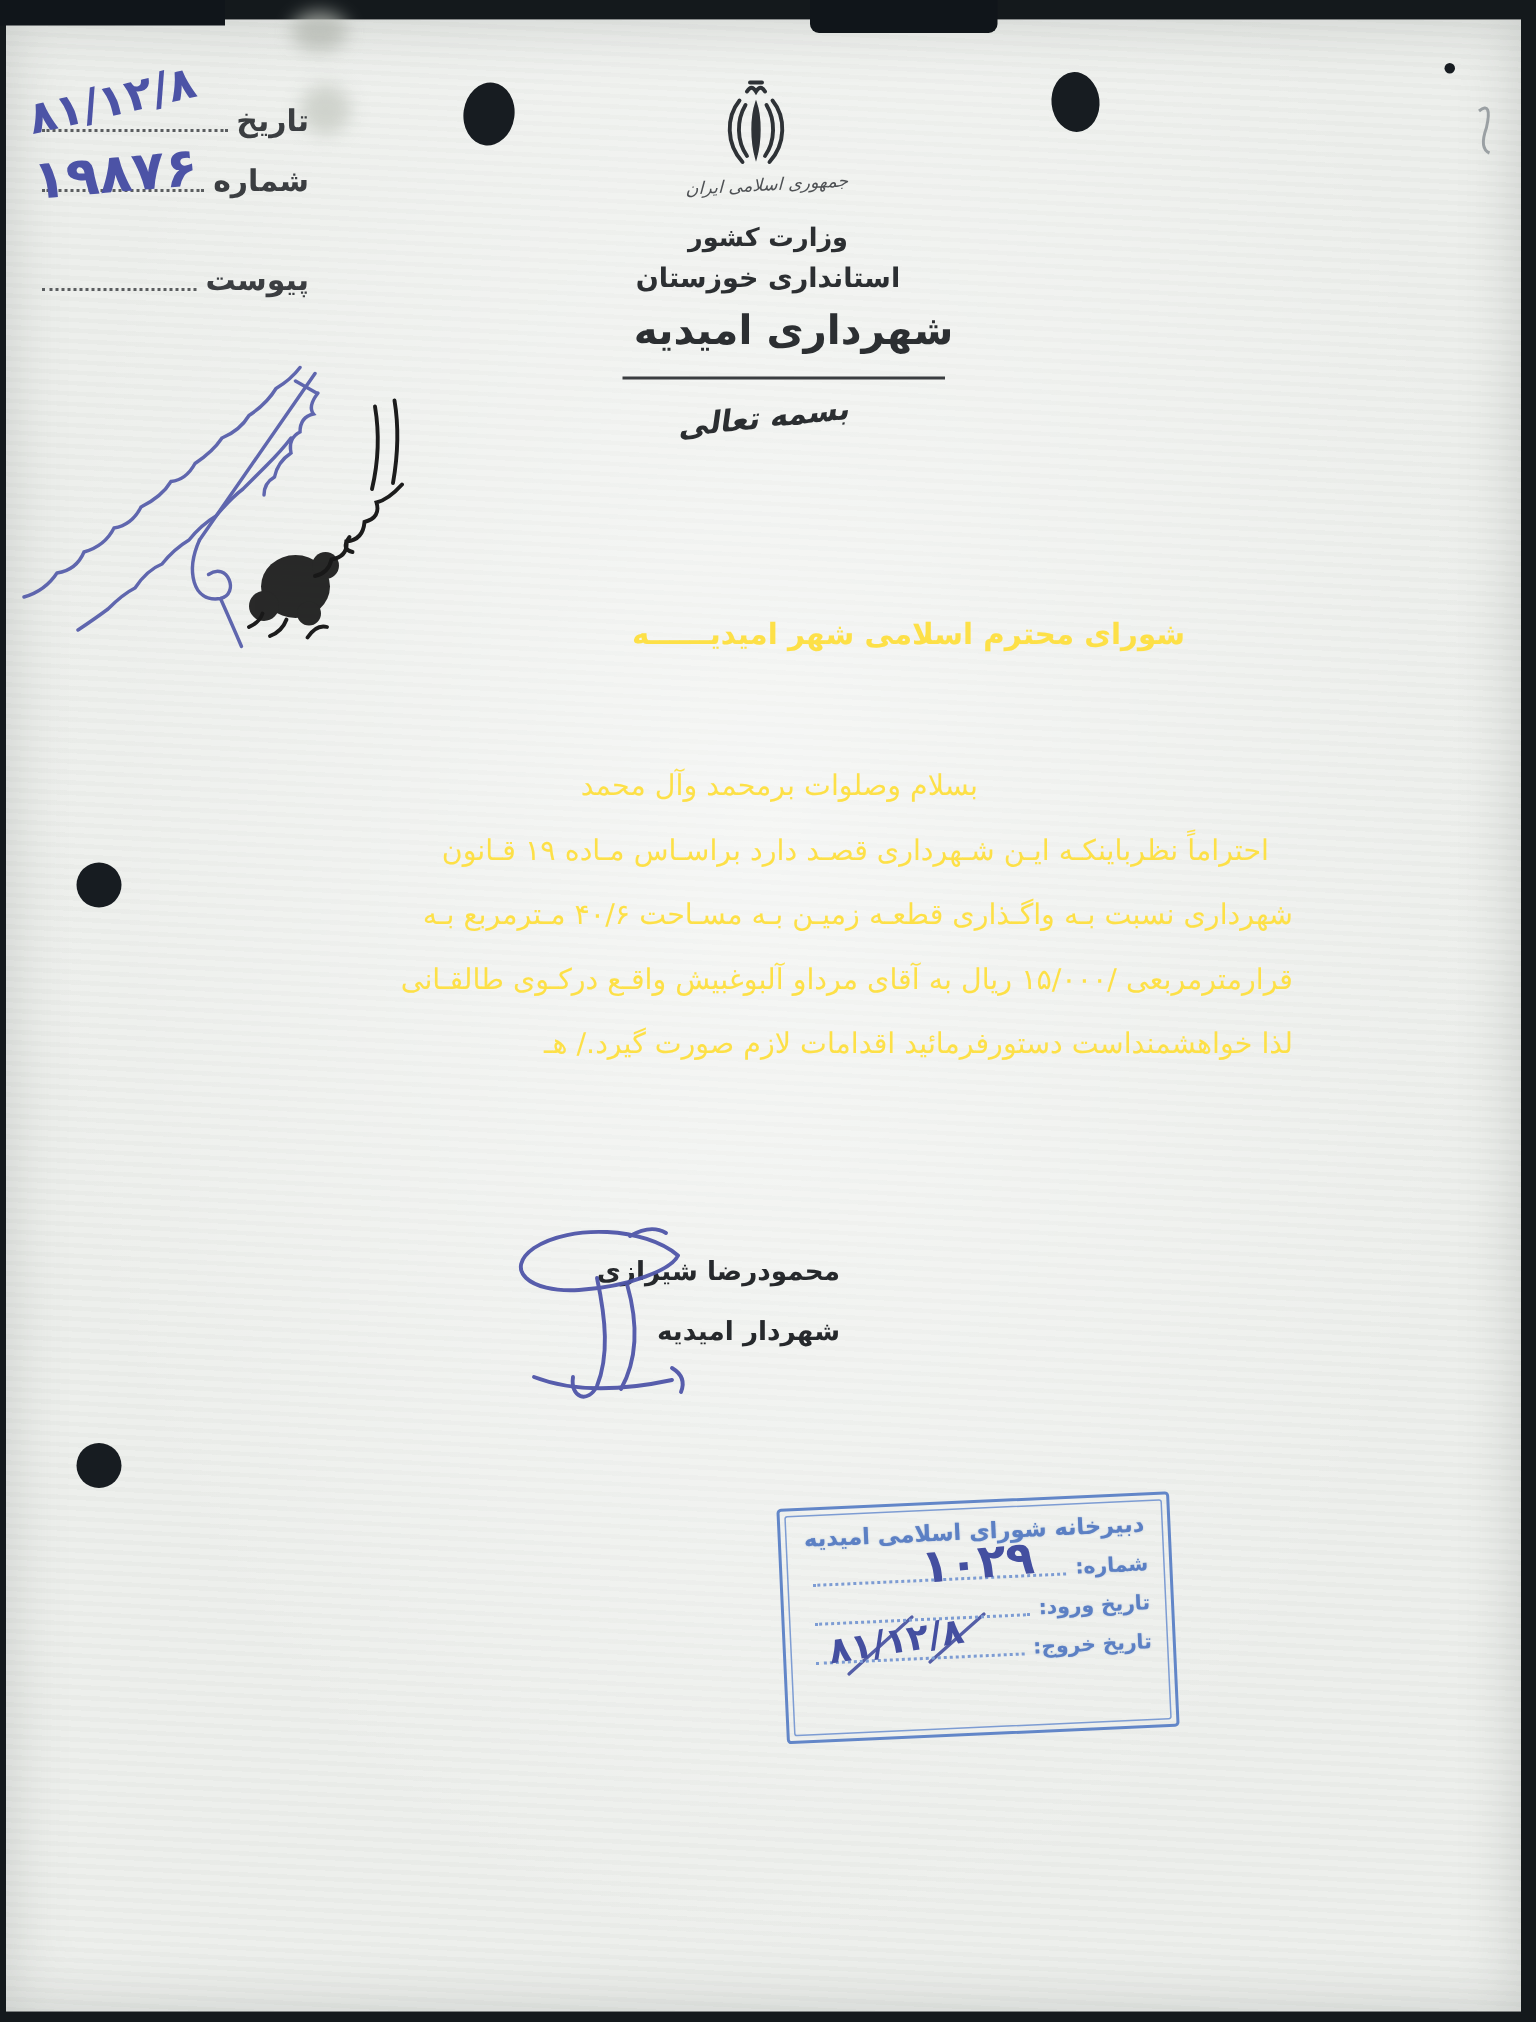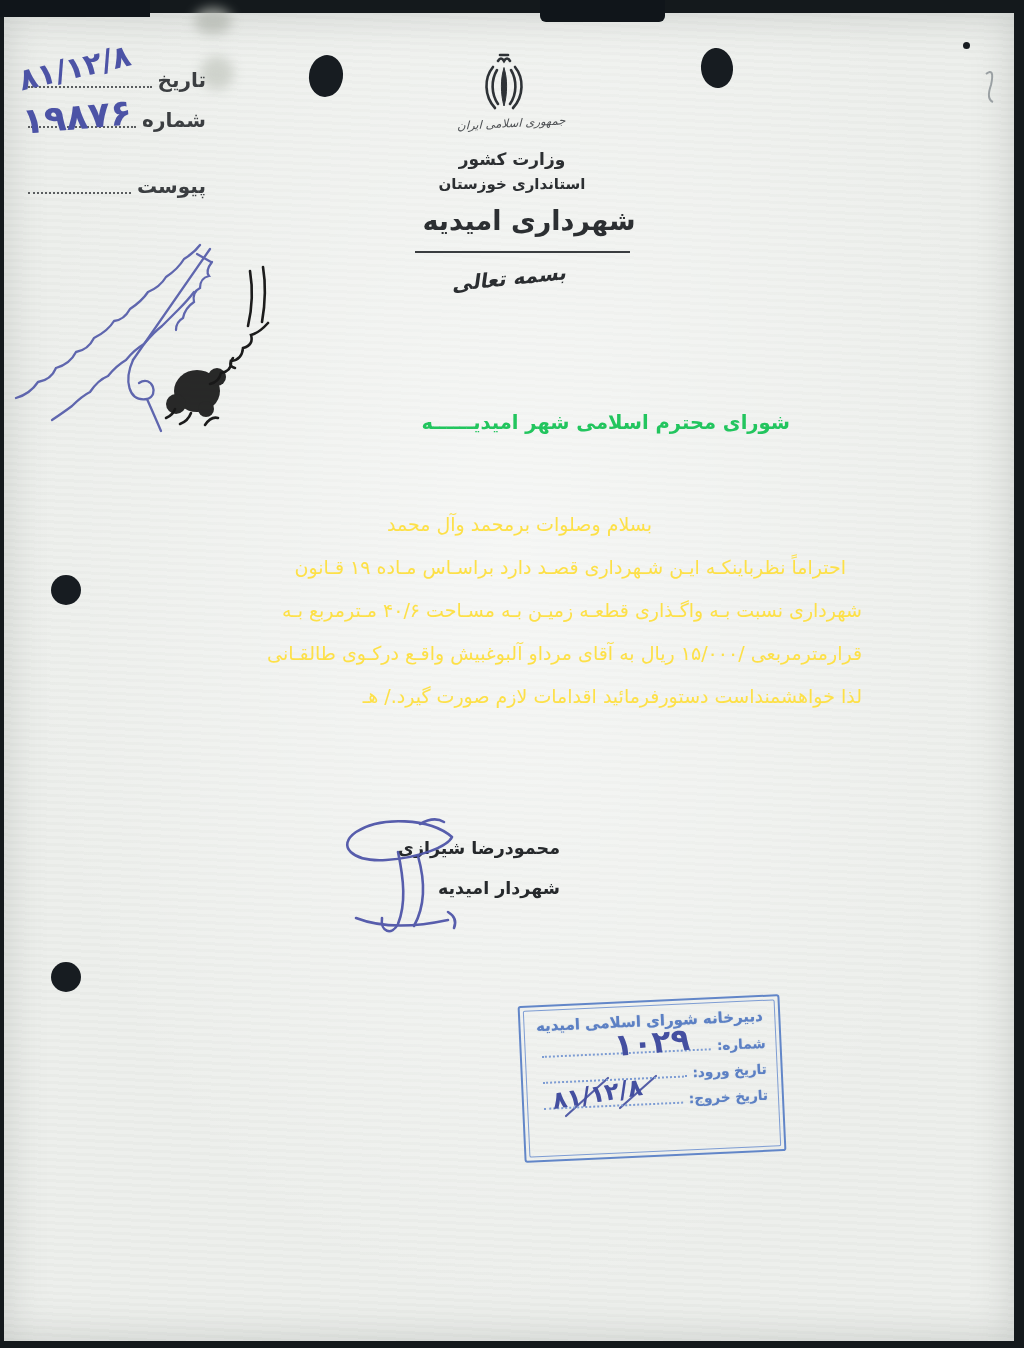--- a/index.html
+++ b/index.html
@@ -19,27 +19,27 @@
   .hole{position:absolute;background:#171c21;border-radius:50%;}
   
   .lh-row{position:absolute;display:flex;align-items:flex-end;width:178px;left:28px;}
   .lh-leader{flex:1;border-bottom:2px dotted #5a5d5f;height:1px;margin:0 6px 4px 0;}
   .lh-label{font-size:20px;font-weight:bold;color:#3b3e41;white-space:nowrap;}
   .hw{color:#4c53a6;font-weight:bold;white-space:nowrap;}
   
   .hdr{position:absolute;left:0;width:100%;text-align:center;color:#2c2f32;}
   .calli{transform:skewX(-18deg) rotate(-3deg);display:inline-block;color:#4e5154;}
   .h-min{font-size:17px;font-weight:bold;letter-spacing:2px;}
-  .h-gov{font-size:15px;font-weight:bold;letter-spacing:1px;}
+  .h-gov{font-size:18px;font-weight:bold;letter-spacing:1px;}
   .h-mun{font-size:27px;font-weight:bold;}
   .h-rule{position:absolute;height:2px;background:#3a3d40;}
   .basmala{font-size:20px;font-weight:bold;color:#2b2e31;
            transform:rotate(-6deg) skewX(-14deg);display:inline-block;}
   
-  .recipient{font-size:19.5px;font-weight:bold;color:#22c55e;white-space:nowrap;}
+  .recipient{font-size:19.5px;font-weight:bold;color:#fde047;white-space:nowrap;}
   .body-block{position:absolute;left:140px;right:162px;top:503px;font-size:19px;
               line-height:43px;color:#fde047;text-align:right;}
   .body-block .ln{white-space:nowrap;}
   .ind1{padding-left:0;padding-right:210px;}
   .ind2{padding-right:16px;}
   
   .sig-text{font-size:17.5px;font-weight:bold;color:#26292c;text-align:right;line-height:40px;}
   
   .stamp{position:absolute;left:521px;top:1000px;width:258px;height:153px;
          transform:rotate(-2.6deg);border:2px solid #6286c8;border-radius:3px;

